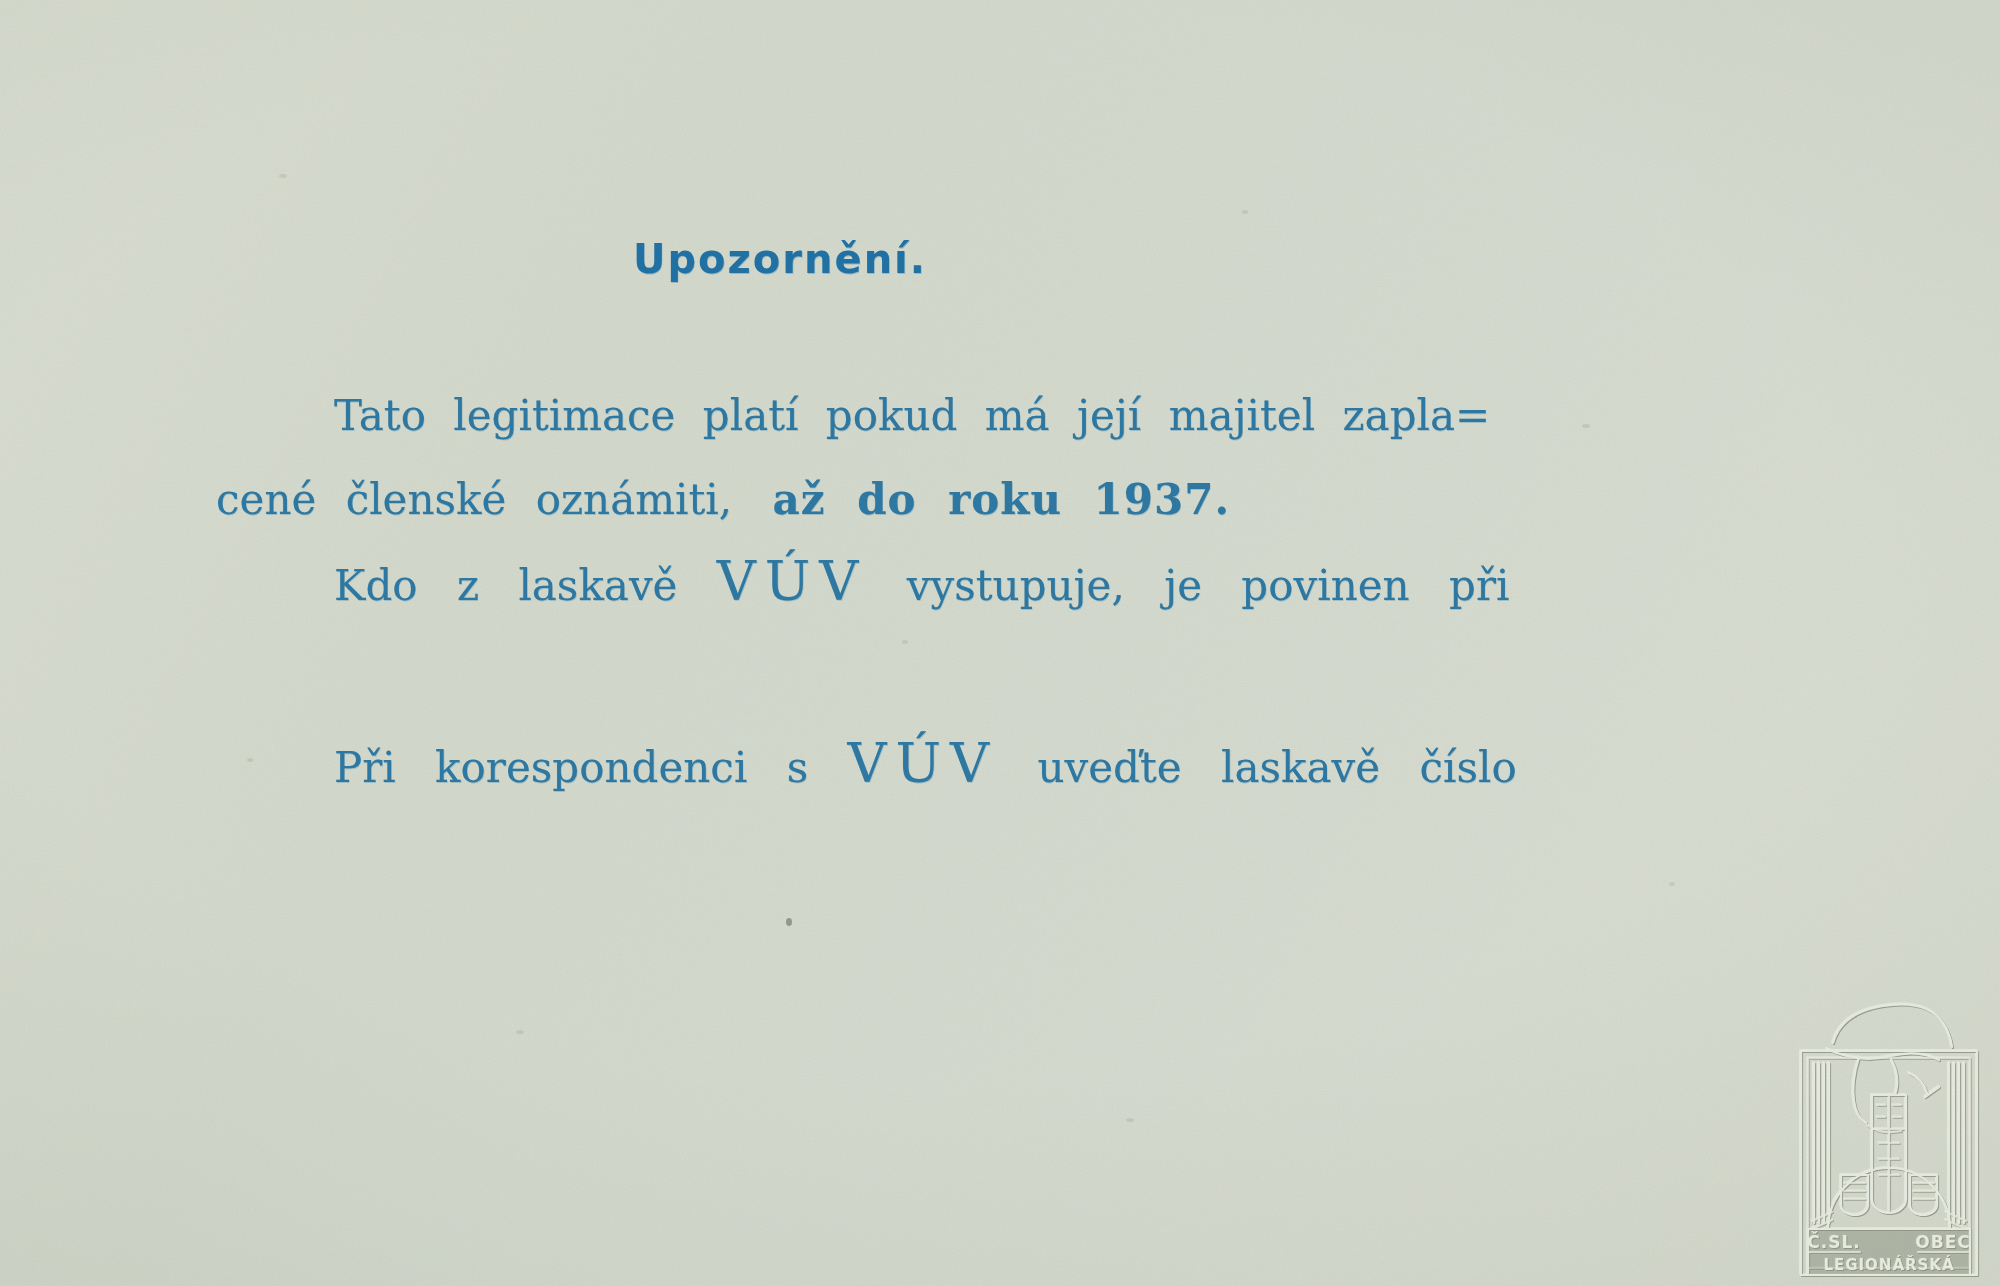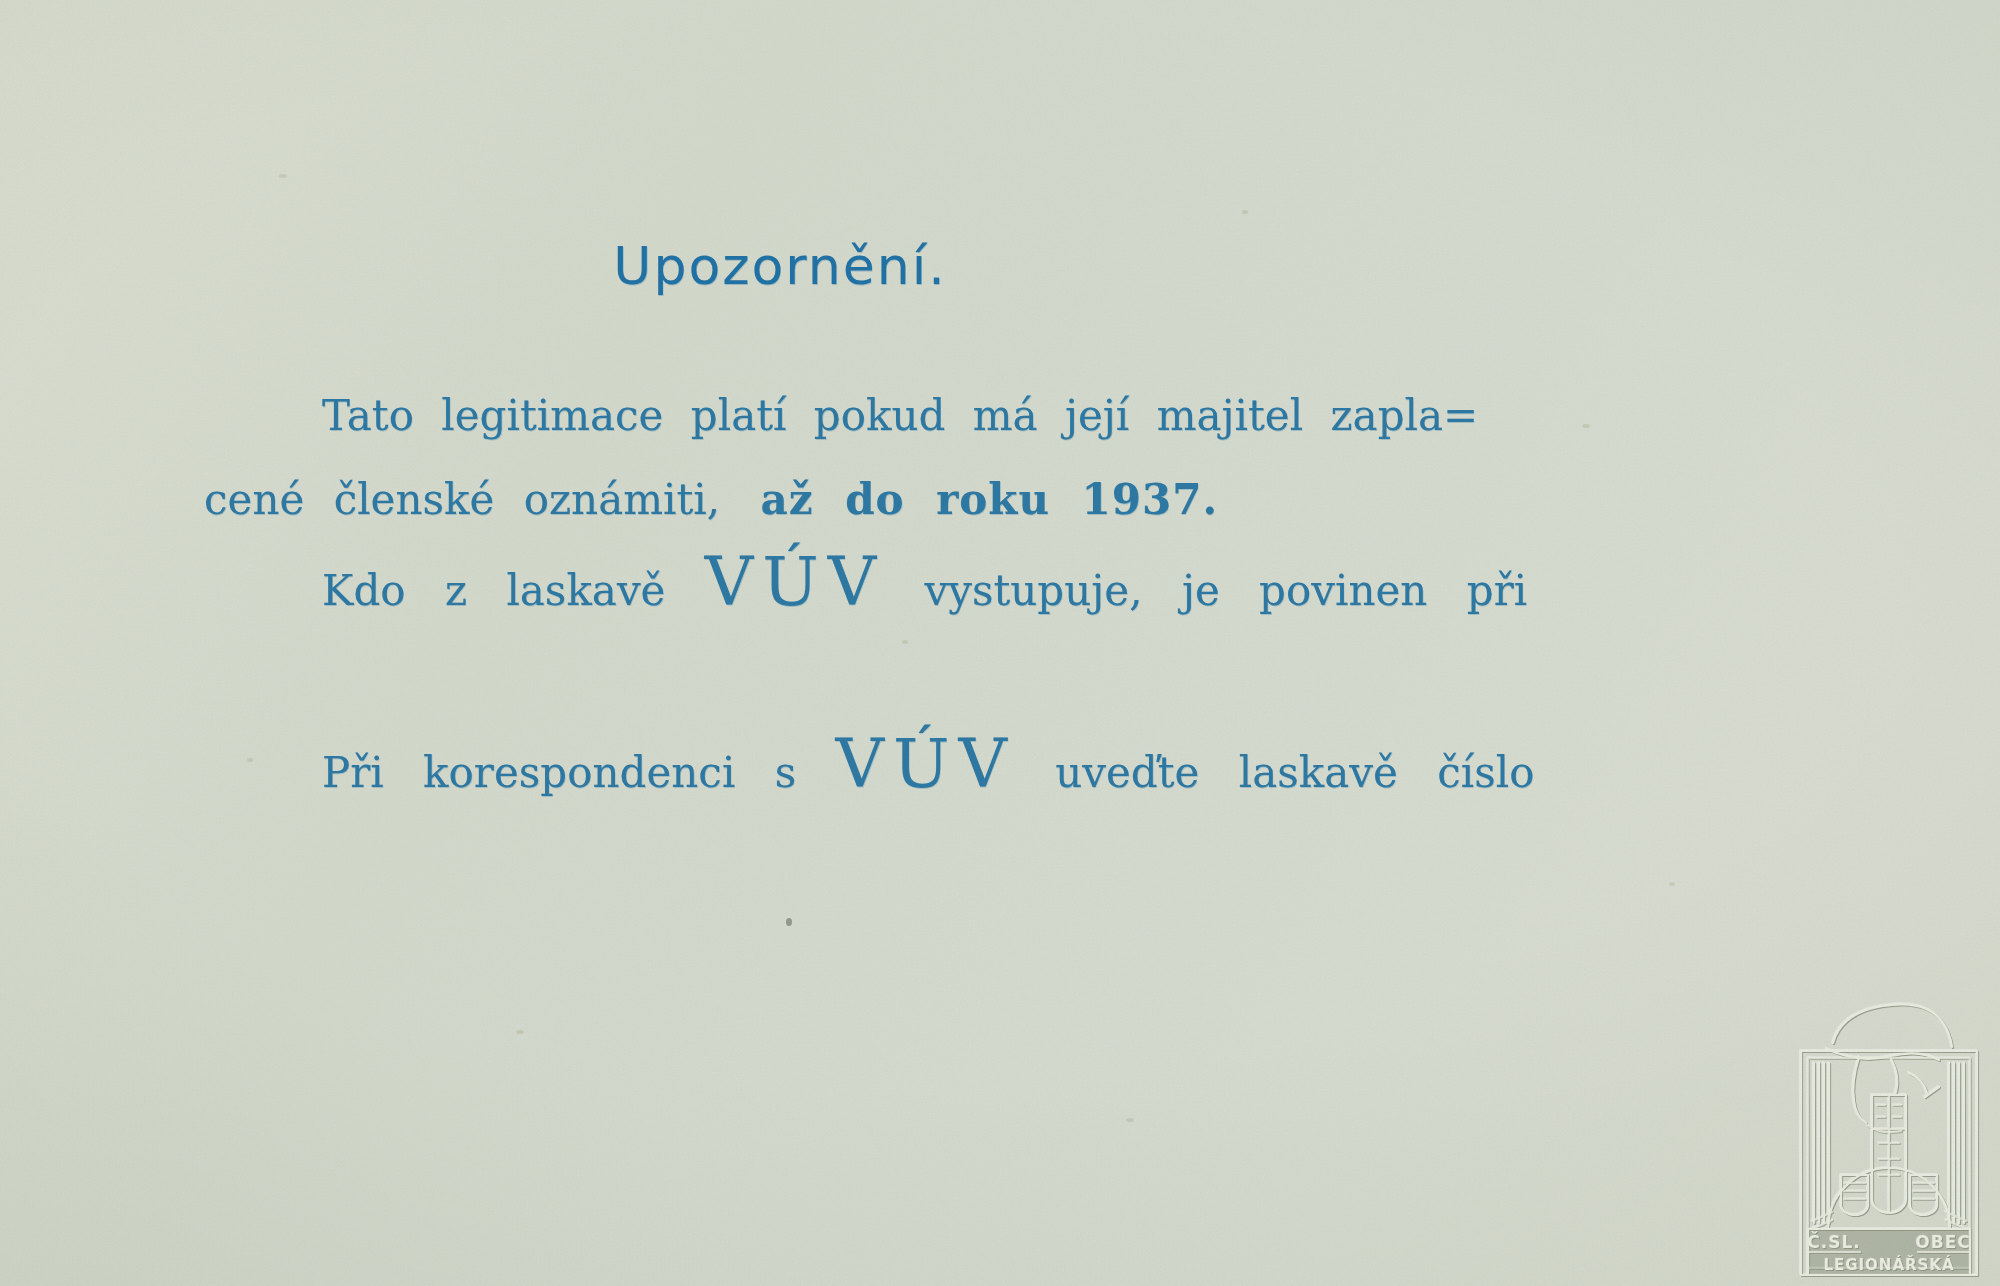--- a/index.html
+++ b/index.html
@@ -6,35 +6,35 @@
   .page{
     position:relative;width:2000px;height:1286px;overflow:hidden;
     background:
       radial-gradient(1700px 1000px at 45% 42%, rgba(216,223,212,0) 55%, rgba(168,178,162,0.20) 100%),
       linear-gradient(118deg,#dbe0d4 0%,#d5dbcf 30%,#d7ddd2 62%,#dde1d6 100%);
     font-family:"DejaVu Serif","Liberation Serif",serif;
   }
   .textblock{position:absolute;left:200px;top:0;width:1160px;color:#2e7aa6;}
   .title{
     position:absolute;left:0;top:236px;width:1160px;text-align:center;
-    font-family:"DejaVu Sans","Liberation Sans",sans-serif;font-weight:400;
-    font-size:52px;letter-spacing:2px;color:#2173a8;
+    font-family:"DejaVu Sans","Liberation Sans",sans-serif;font-weight:700;
+    font-size:40px;letter-spacing:2px;color:#2173a8;
     text-shadow:0.6px 0.8px 0 rgba(33,115,168,0.30);
   }
-  .para{position:absolute;left:4px;width:1160px;}
+  .para{position:absolute;left:16px;width:1160px;}
   .p1{top:374px}.p2{top:540px}.p3{top:722px}
   .bline{
     height:84px;line-height:84px;font-size:42px;white-space:nowrap;
     text-shadow:0.6px 0.7px 0 rgba(46,122,166,0.28), -0.3px -0.2px 0 rgba(46,122,166,0.18);
   }
   .indent{text-indent:118px;}
   .ws14{word-spacing:14px;} .ws16{word-spacing:16px;} .ws18{word-spacing:18px;}
   .ws26{word-spacing:26px;}
   .b{font-weight:700;letter-spacing:1px;margin-left:11px;}
-  .vuv{font-size:67px;letter-spacing:9px;}
+  .vuv{font-size:54px;letter-spacing:9px;}
   .grain{position:absolute;left:0;top:0;pointer-events:none;mix-blend-mode:multiply;opacity:.5;}
   .stamp{position:absolute;left:1797px;top:977px;opacity:.95;}
   .emb{
     filter:drop-shadow(1.3px 1.7px 0.7px rgba(96,106,86,0.55))
            drop-shadow(-0.4px -0.5px 0.4px rgba(255,255,255,0.45));
   }
   .stamp text{
     font-family:"DejaVu Sans","Liberation Sans",sans-serif;font-weight:700;
     fill:#eef1e6;letter-spacing:1px;
   }

